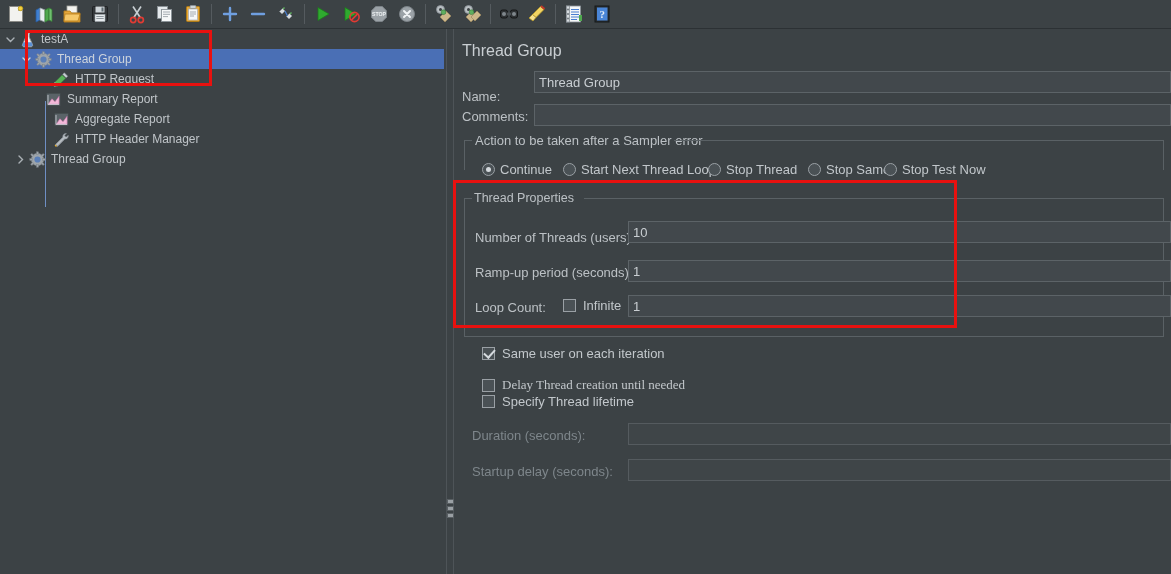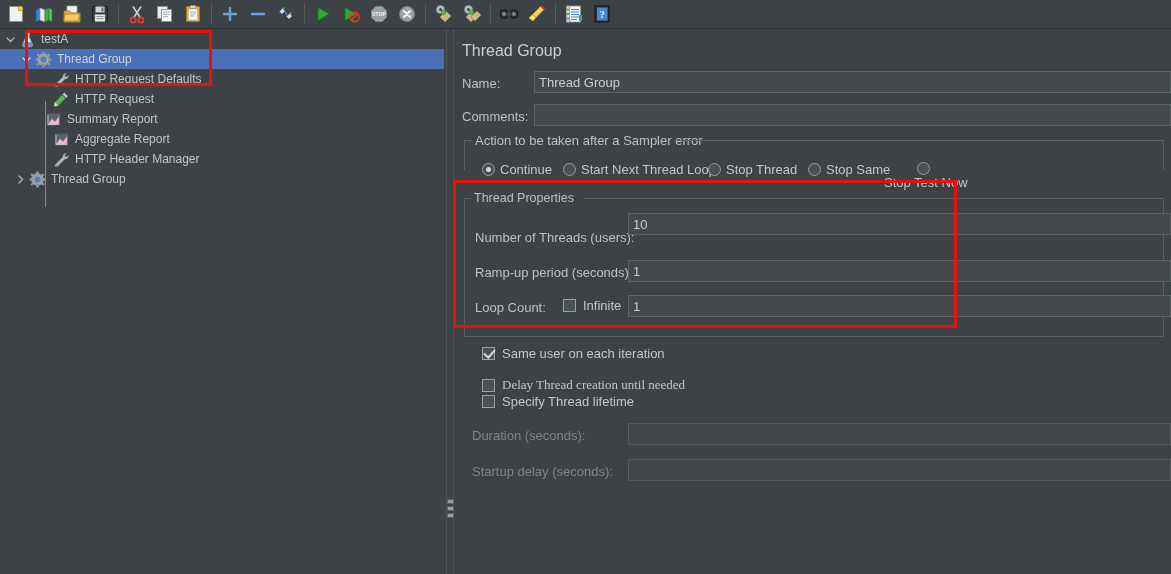--- a/index.html
+++ b/index.html
@@ -400,30 +400,20 @@
             <rect x="12.9" y="2.8" width="1.8" height="2.6" transform="rotate(45 13.8 4.1)"></rect>
             <rect x="2.3" y="11.6" width="1.8" height="2.6" transform="rotate(45 3.2 12.9)"></rect>
             <rect x="12.9" y="11.6" width="1.8" height="2.6" transform="rotate(-45 13.8 12.9)"></rect>
           </g>
           <circle cx="8.5" cy="8.5" r="3.1" fill="#5a7fb8"></circle>
         </svg>
       </div>
       <span class="tree-label">Thread Group</span>
     </div>
 
-    <div class="tree-row" style="padding-left:52px;">
-      <div class="tree-icon">
-        <svg width="17" height="17" viewBox="0 0 17 17">
-          <path d="M2.6 13.6l7-7 1.8 1.8-7 7z" fill="#c9cfd4" stroke="#8b9298" stroke-width=".6"></path>
-          <path d="M1.6 14.6l1-1 1.4 1.4-1 1z" fill="#e8b23a"></path>
-          <path d="M13.5 2.6a3 3 0 0 0-3.6 3.8L3 13.3l1.5 1.5 6.9-6.9a3 3 0 0 0 3.8-3.6l-1.7 1.7-1.5-.4-.4-1.5z" fill="#b8bec3" stroke="#868d93" stroke-width=".6"></path>
-        </svg>
-      </div>
-      <span class="tree-label">HTTP Request Defaults</span>
-    </div>
 
     <div class="tree-row" style="padding-left:52px;">
       <div class="tree-icon">
         <svg width="17" height="17" viewBox="0 0 17 17">
           <path d="M11.3 1.8l3.4 3.4-1.6 1.6-3.4-3.4z" fill="#c9cfd4" stroke="#8b9298" stroke-width=".6"></path>
           <path d="M9.2 3.9l3.4 3.4-7.4 7.4-4 0.6 0.6-4z" fill="#58b258" stroke="#3c7c3c" stroke-width=".6"></path>
           <path d="M1.8 11.3l-0.6 4 4-0.6z" fill="#e6e9eb" stroke="#8b9298" stroke-width=".5"></path>
         </svg>
       </div>
       <span class="tree-label">HTTP Request</span>
@@ -496,21 +486,21 @@
       <div class="dot"></div>
         <div class="dot"></div>
         <div class="dot"></div>
     </div>
   </div>
 
   <div class="edit-panel">
 
     <div class="panel-title">Thread Group</div>
 
-    <div class="field-label" style="left:6px; top:47px;">Name:</div>
+    <div class="field-label" style="left:6px; top:60px;">Name:</div>
     <input class="txt" style="left: 78px; top: 42px; width: 637px;" value="Thread Group">
 
     <div class="field-label" style="left:6px; top:80px;">Comments:</div>
     <input class="txt" style="left: 78px; top: 75px; width: 637px;" value="">
 
     <div class="gb-line" style="left:8px; top:111px; width:8px;"></div>
     <div style="position:absolute; left:8px; top:111px; width:1px; height:30px; background:#5a6165;"></div>
     <div class="field-label" style="left:19px; top:104px;">Action to be taken after a Sampler error</div>
     <div class="gb-line" style="left:218px; top:111px; width:489px;"></div>
     <div style="position:absolute; left:707px; top:111px; width:1px; height:30px; background:#5a6165;"></div>
@@ -524,34 +514,34 @@
       <span>Start Next Thread Loop</span>
     </div>
     <div class="radio-item" style="left:252px; top:133px;">
       <span class="radio-mark"></span>
       <span>Stop Thread</span>
     </div>
     <div class="radio-item" style="left:352px; top:133px;">
       <span class="radio-mark"></span>
       <span>Stop Same</span>
     </div>
-    <div class="radio-item" style="left:428px; top:133px;flex-direction:column;">
+    <div class="radio-item" style="left:428px; top:133px;">
       <span class="radio-mark"></span>
       <span>Stop Test Now</span>
     </div>
 
     <div style="position:absolute; left:8px; top:169px; width:1px; height:139px; background:#5a6165;"></div>
     <div class="gb-line" style="left:8px; top:169px; width:8px;"></div>
     <div class="field-label" style="left:18px; top:162px; font-size:12.5px;">Thread Properties</div>
     <div class="gb-line" style="left:128px; top:169px; width:579px;"></div>
     <div style="position:absolute; left:707px; top:169px; width:1px; height:139px; background:#5a6165;"></div>
     <div class="gb-line" style="left:8px; top:307px; width:700px;"></div>
 
     <div class="field-label" style="left:19px; top:201px;">Number of Threads (users):</div>
-    <input class="txt" style="left: 172px; top: 184px; width: 543px;" value="10">
+    <input class="txt" style="left: 172px; top: 192px; width: 543px;" value="10">
 
     <div class="field-label" style="left:19px; top:236px;">Ramp-up period (seconds):</div>
     <input class="txt" style="left: 172px; top: 231px; width: 543px;" value="1">
 
     <div class="field-label" style="left:19px; top:271px;text-align:right;">Loop Count:</div>
     <div class="check-item" style="left:107px; top:269px;">
       <span class="check-mark"></span>
       <span>Infinite</span>
     </div>
     <input class="txt" style="left: 172px; top: 266px; width: 543px;" value="1">

